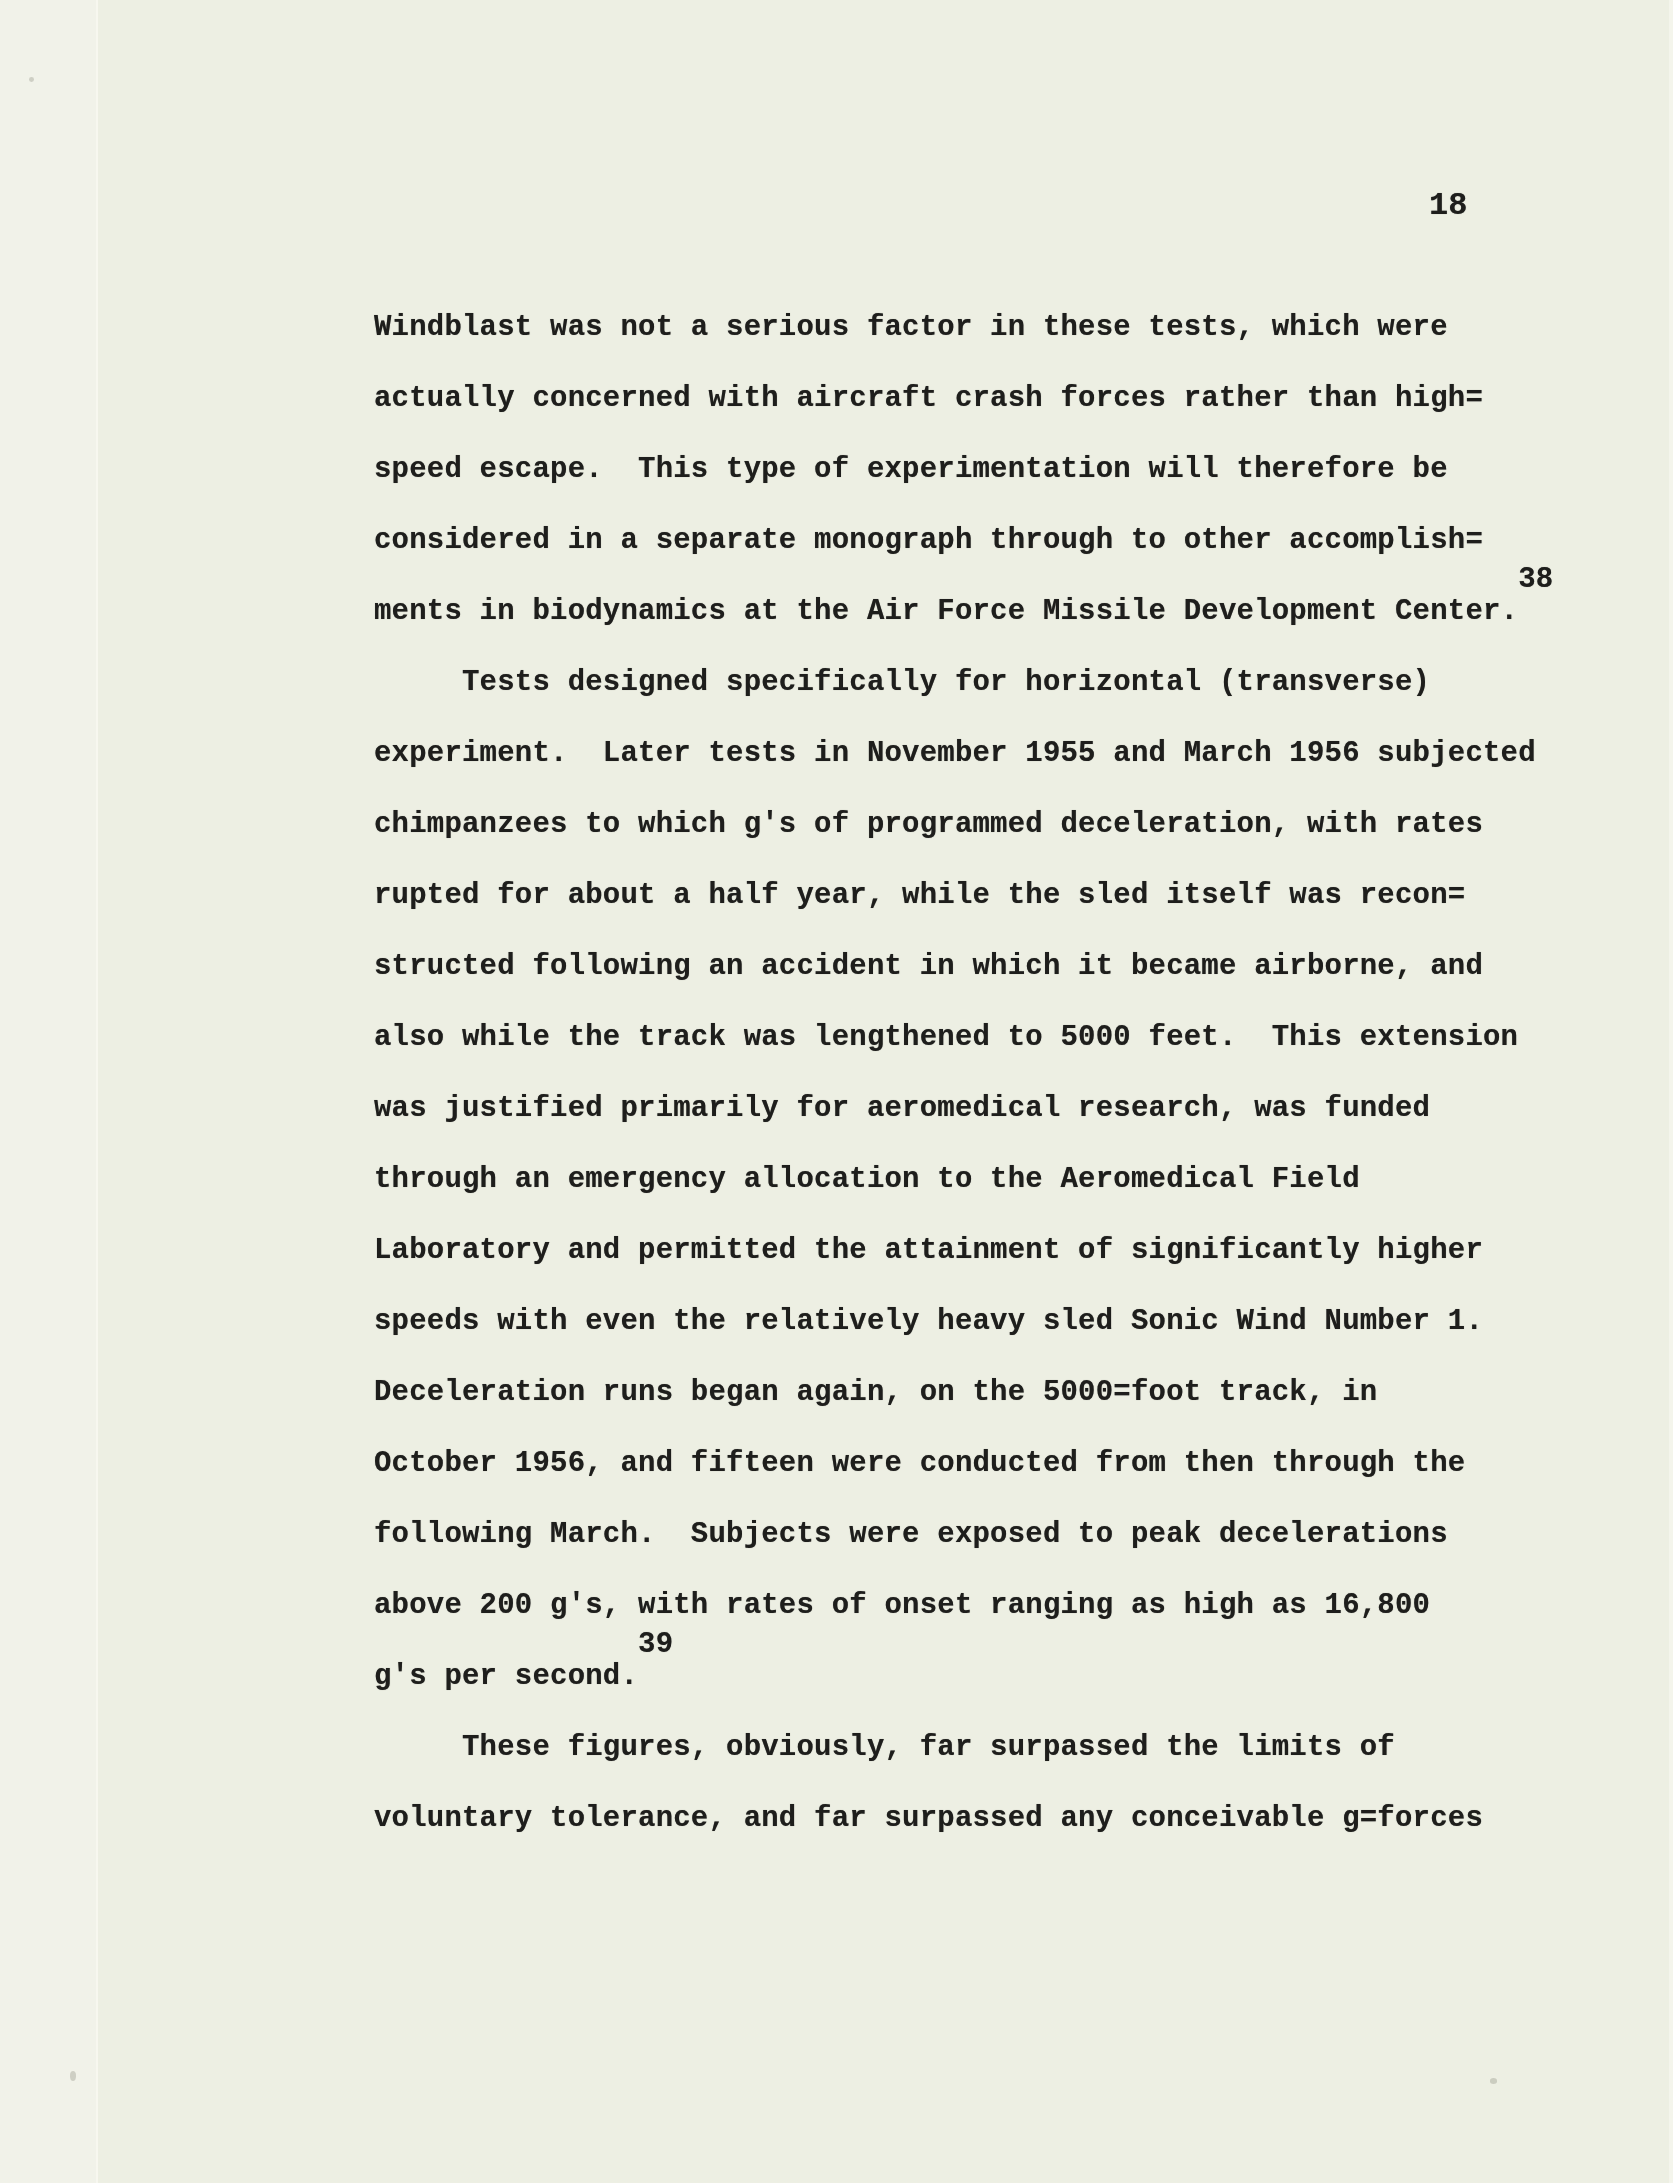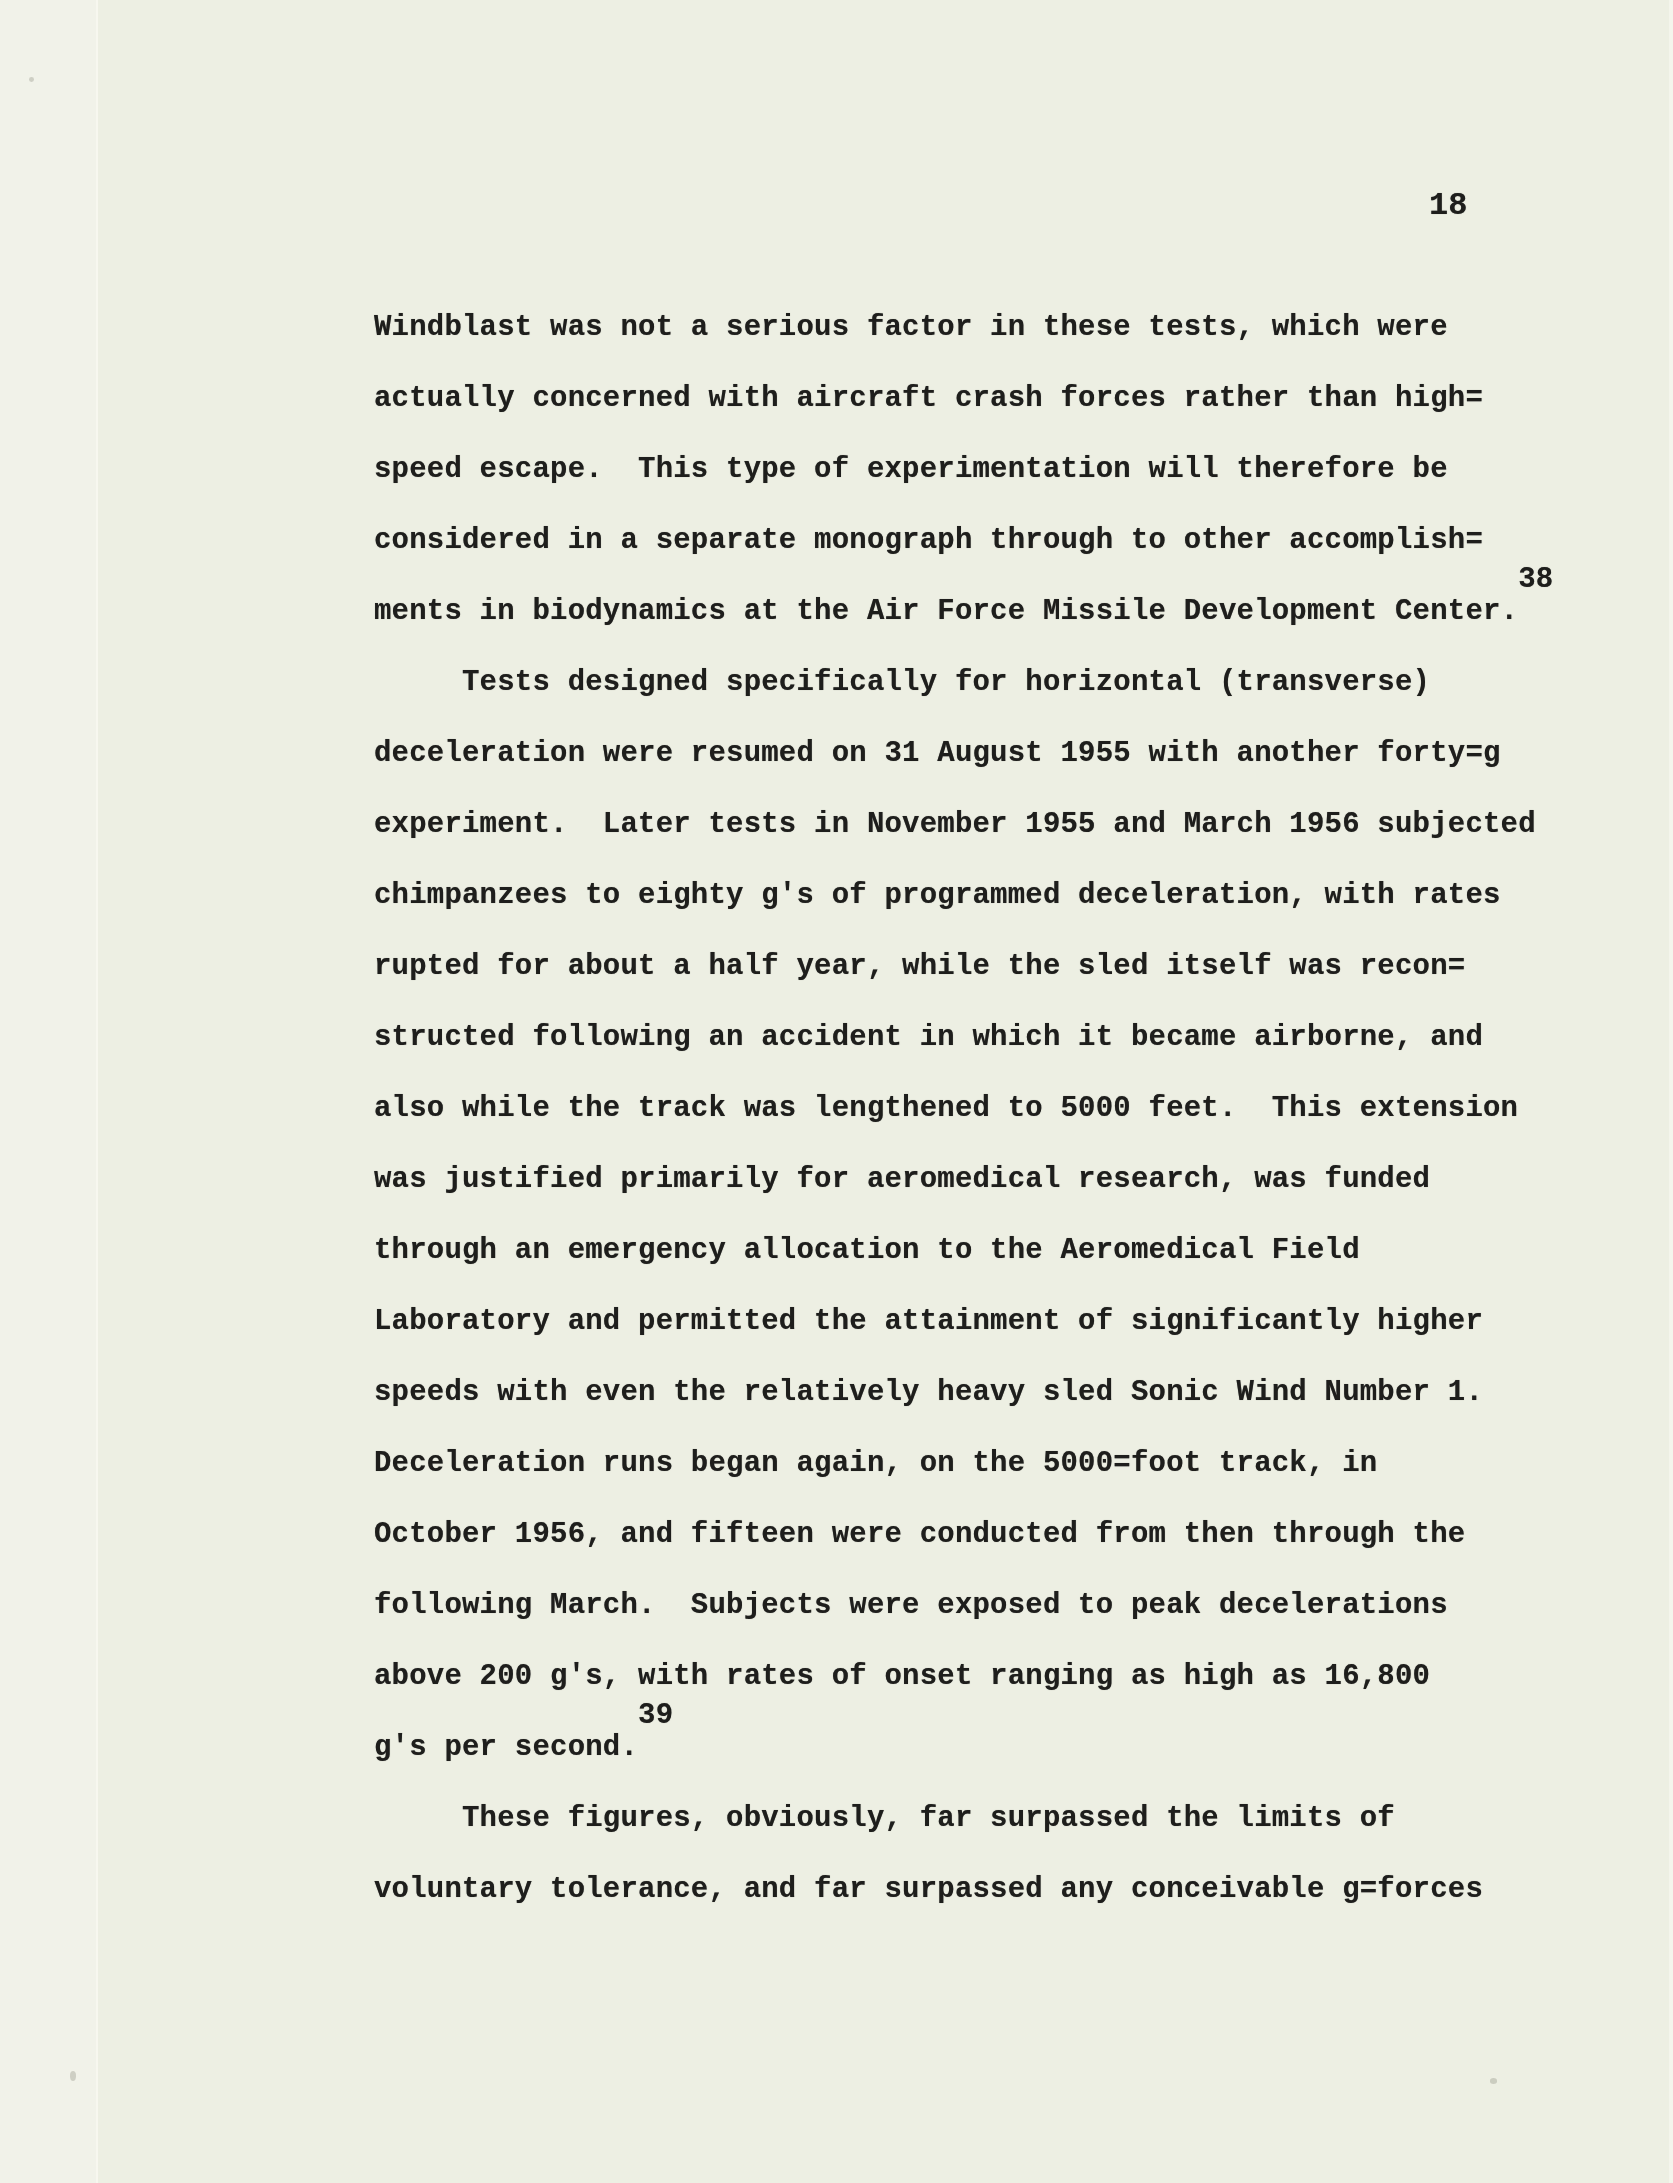--- a/index.html
+++ b/index.html
@@ -96,23 +96,22 @@
 
   <div class="page-number">18</div>
 
   <div class="body-text" id="body-text">
       <div class="line">Windblast was not a serious factor in these tests, which were</div>
       <div class="line">actually concerned with aircraft crash forces rather than high=</div>
       <div class="line">speed escape.  This type of experimentation will therefore be</div>
       <div class="line">considered in a separate monograph through to other accomplish=</div>
       <div class="line">ments in biodynamics at the Air Force Missile Development Center.<span class="sup">38</span></div>
       <div class="line">     Tests designed specifically for horizontal (transverse)</div>
-      <div class="line">deceleration were resumed on 31 August 1955 with another forty=g</div>
       <div class="line">experiment.  Later tests in November 1955 and March 1956 subjected</div>
-      <div class="line">chimpanzees to eighty g's of programmed deceleration, with rates</div>
+      <div class="line">chimpanzees to which g's of programmed deceleration, with rates</div>
       <div class="line">rupted for about a half year, while the sled itself was recon=</div>
       <div class="line">structed following an accident in which it became airborne, and</div>
       <div class="line">also while the track was lengthened to 5000 feet.  This extension</div>
       <div class="line">was justified primarily for aeromedical research, was funded</div>
       <div class="line">through an emergency allocation to the Aeromedical Field</div>
       <div class="line">Laboratory and permitted the attainment of significantly higher</div>
       <div class="line">speeds with even the relatively heavy sled Sonic Wind Number 1.</div>
       <div class="line">Deceleration runs began again, on the 5000=foot track, in</div>
       <div class="line">October 1956, and fifteen were conducted from then through the</div>
       <div class="line">following March.  Subjects were exposed to peak decelerations</div>

